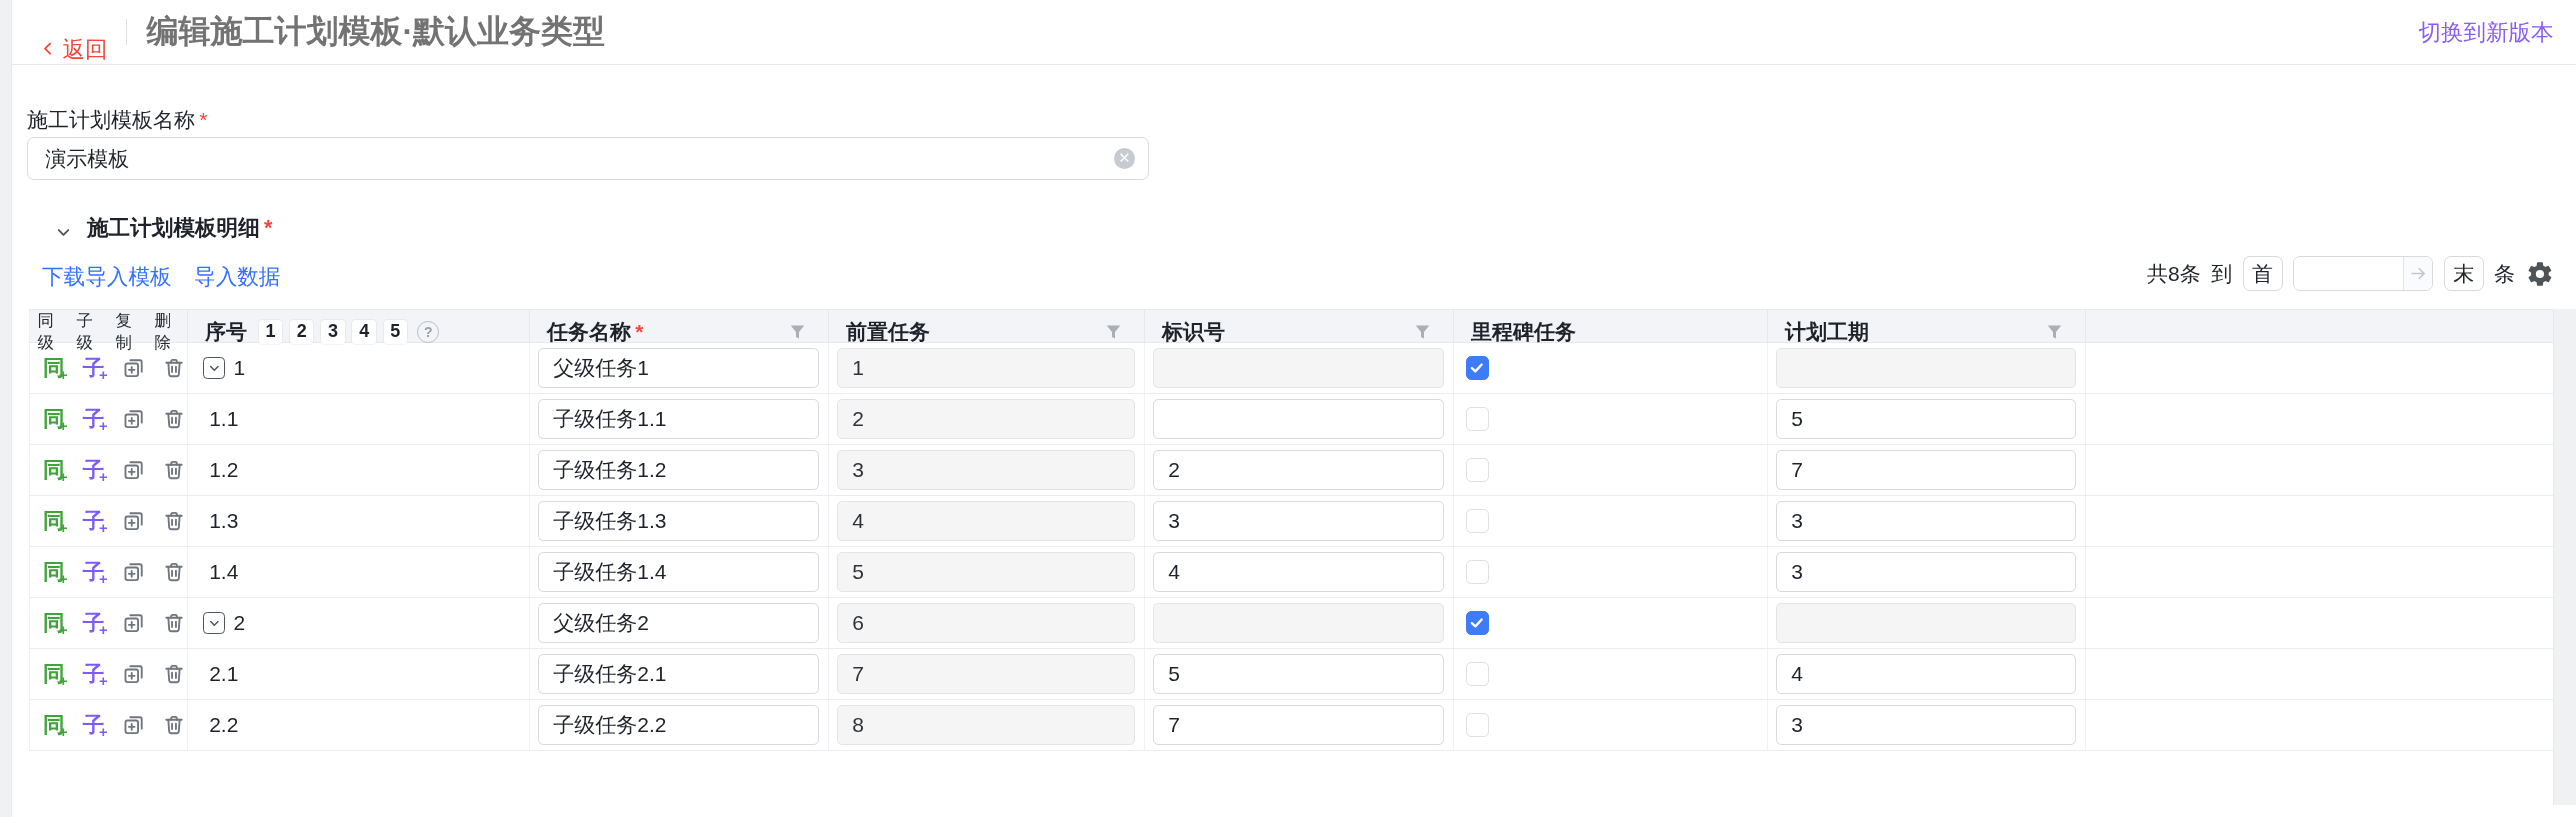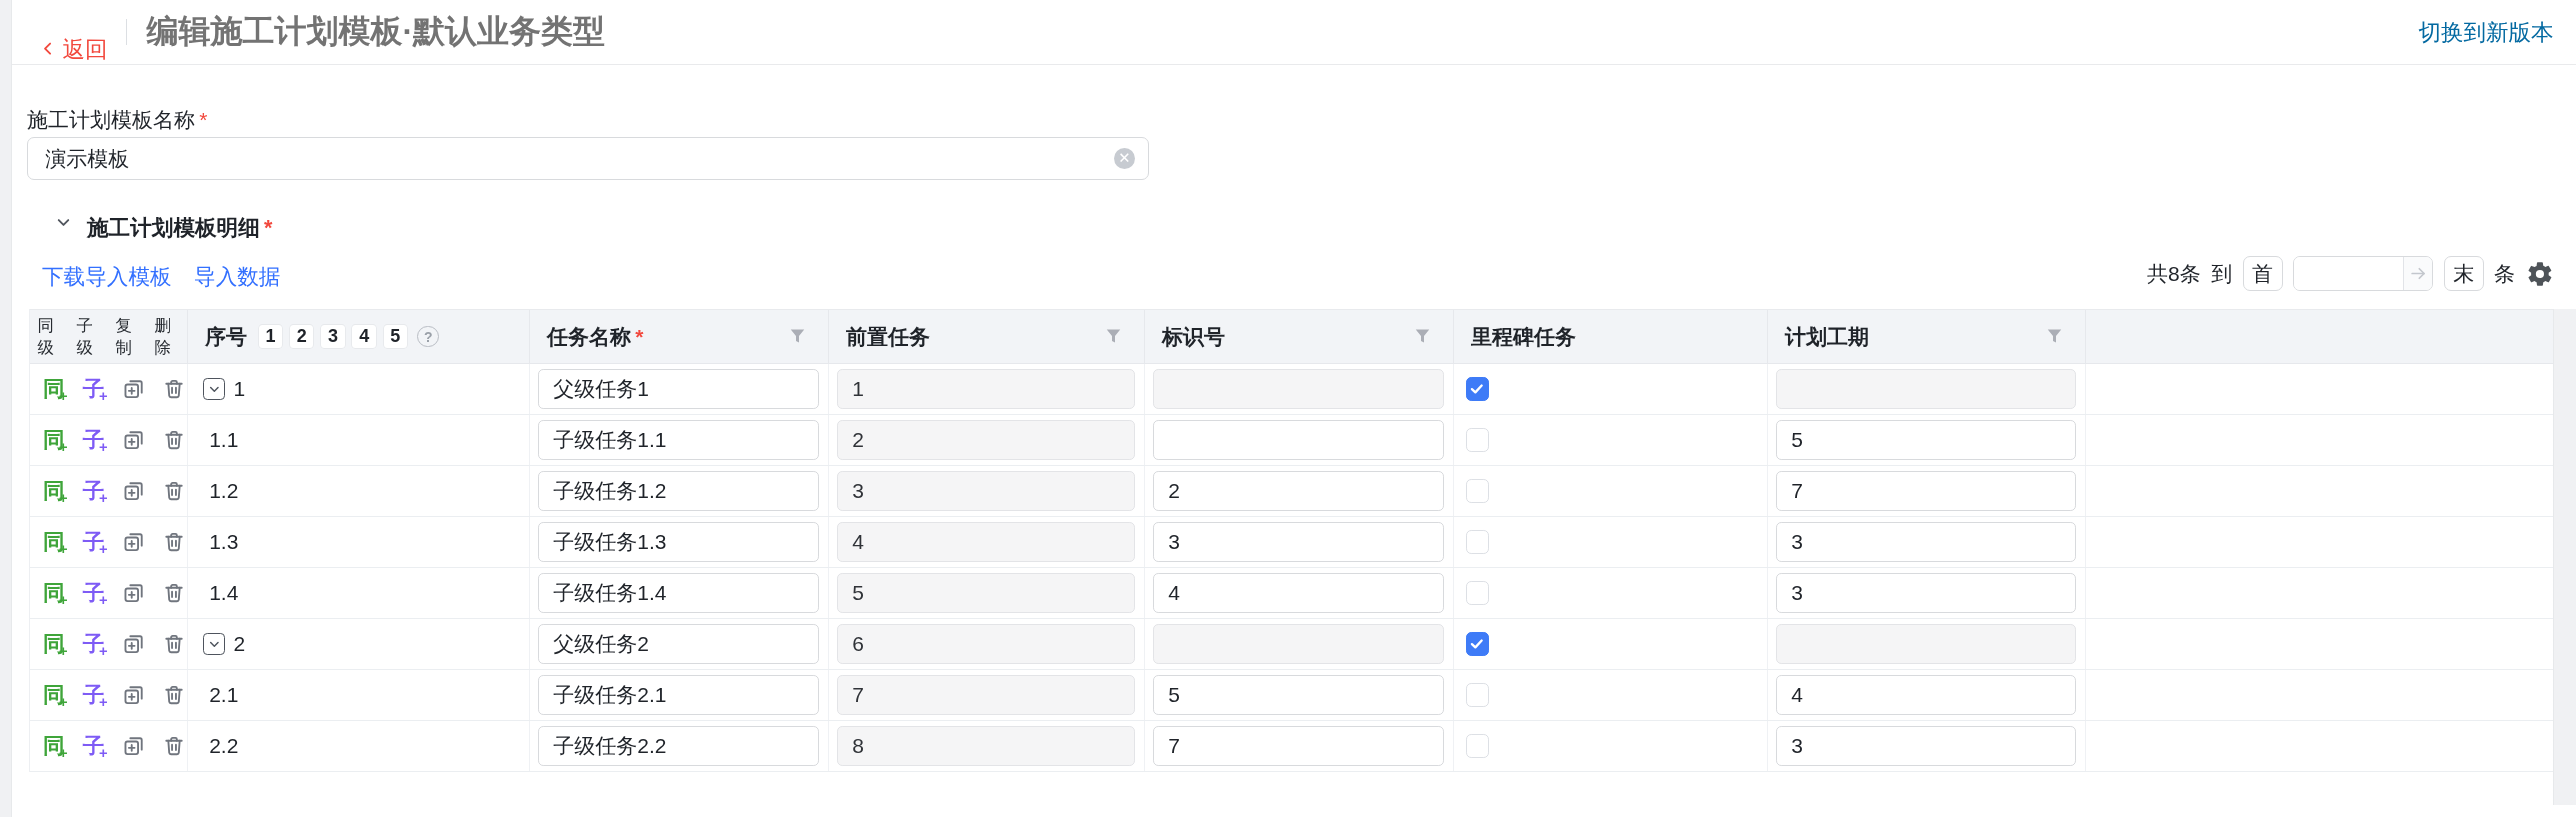--- a/index.html
+++ b/index.html
@@ -9,52 +9,52 @@
   .gutter.left{left:0;top:0;width:11.3px;height:817px;border-right:0.9px solid #e7e9eb;}
   .gutter.right{left:2553px;top:309px;width:22.5px;height:496px;border-left:0.9px solid #e7e9eb;}
 
   
   .topbar{position:absolute;left:12px;right:0;top:0;height:65px;background:#fff;
           border-bottom:0.9px solid #e9eaec;display:flex;align-items:center;
           padding:0 22.5px 0 28px;box-sizing:border-box;}
   .back{display:flex;align-items:center;gap:5.2px;color:#f2483d;font-size:22.5px;cursor:pointer;margin-top:34px;}
   .tb-div{width:0.9px;height:26px;background:#dcdfe3;margin:0 19px;}
   .page-title{font-size:32px;font-weight:700;color:#737373;}
-  .switch-link{margin-left:auto;color:#0369a1;font-size:22.5px;cursor:pointer;}
+  .switch-link{margin-left:auto;color:#8b5cf6;font-size:22.5px;cursor:pointer;}
 
   
   .form-label{position:absolute;left:27px;top:106px;font-size:21px;color:#1f2329;}
   .req{color:#f2483d;margin-left:4.3px;}
   .name-wrap{position:absolute;left:27px;top:137px;width:1122px;height:43px;}
   .name-input{width:100%;height:100%;box-sizing:border-box;border:0.9px solid #d8dadd;border-radius:7px;
           padding:0 55px 0 17.3px;font-size:21px;color:#1f2329;font-family:inherit;background:#fff;outline:none;}
   .clear-btn{position:absolute;right:14px;top:11.3px;width:21px;height:21px;border-radius:50%;
           background:#c7cbd1;color:#fff;font-size:14.7px;line-height:1;display:flex;align-items:center;
           justify-content:center;cursor:pointer;}
 
-  .section-head{position:absolute;left:54px;top:213px;display:flex;align-items:flex-start;gap:14px;
+  .section-head{position:absolute;left:54px;top:213px;display:flex;align-items:flex-end;gap:14px;
           font-size:21.6px;font-weight:600;color:#1f2329;}
   .links-row{position:absolute;left:42px;top:262px;display:flex;gap:22.5px;font-size:21.6px;color:#3370ff;}
   .links-row span{cursor:pointer;}
 
   
   .pager{position:absolute;right:22.5px;top:256px;display:flex;align-items:center;gap:10.4px;
          font-size:21px;color:#1f2329;}
   .pbtn{min-width:40px;height:35px;border:0.9px solid #d8dadd;border-radius:7px;background:#fff;
         display:flex;align-items:center;justify-content:center;font-size:21px;box-sizing:border-box;cursor:pointer;}
   .jump{display:flex;height:35px;border:0.9px solid #d8dadd;border-radius:7px;overflow:hidden;box-sizing:border-box;background:#fff;}
   .jump input{width:92px;border:none;outline:none;font-size:21px;padding:0 8.7px;font-family:inherit;}
   .jump .go{width:28px;background:#fafbfc;border-left:0.9px solid #e2e4e8;display:flex;
             align-items:center;justify-content:center;cursor:pointer;}
   .gear{display:flex;align-items:center;cursor:pointer;}
 
   
   .tbl{position:absolute;left:28.6px;top:309px;width:2524px;border-left:0.9px solid #edeff2;}
   .thead,.row{display:grid;grid-template-columns:158px 342px 299px 316px 309px 314px 318px 469px;}
-  .thead{height:55px;background:#f2f4f7;border-top:0.9px solid #e8eaed;border-bottom:0.9px solid #e6e8ec;box-sizing:border-box;}
+  .thead{height:34px;background:#f2f4f7;border-top:0.9px solid #e8eaed;border-bottom:0.9px solid #e6e8ec;box-sizing:border-box;}
   .th{display:flex;align-items:center;border-right:0.9px solid #e6e8ec;box-sizing:border-box;
       font-size:21px;font-weight:600;color:#1f2329;padding-left:17.3px;}
   .th:last-child{border-right:none;}
   .th-actions{font-size:16.4px;font-weight:400;gap:7px;padding-left:7.8px;color:#272b31;}
   .seqbtn{width:23.4px;height:23.4px;background:#fff;border-radius:3.5px;display:flex;align-items:center;
       justify-content:center;font-size:18px;font-weight:600;box-shadow:0 0 0 0.9px rgba(31,35,41,.05);cursor:pointer;}
   .seq-btns{display:flex;gap:7.8px;margin-left:12px;}
   .help{width:21.6px;height:21.6px;border-radius:50%;border:1.7px solid #b9bdc4;color:#9aa0a8;font-size:14px;
       font-weight:700;display:flex;align-items:center;justify-content:center;margin-left:10.4px;box-sizing:border-box;cursor:pointer;}
   .funnel{margin-left:auto;margin-right:21px;display:flex;cursor:pointer;}

